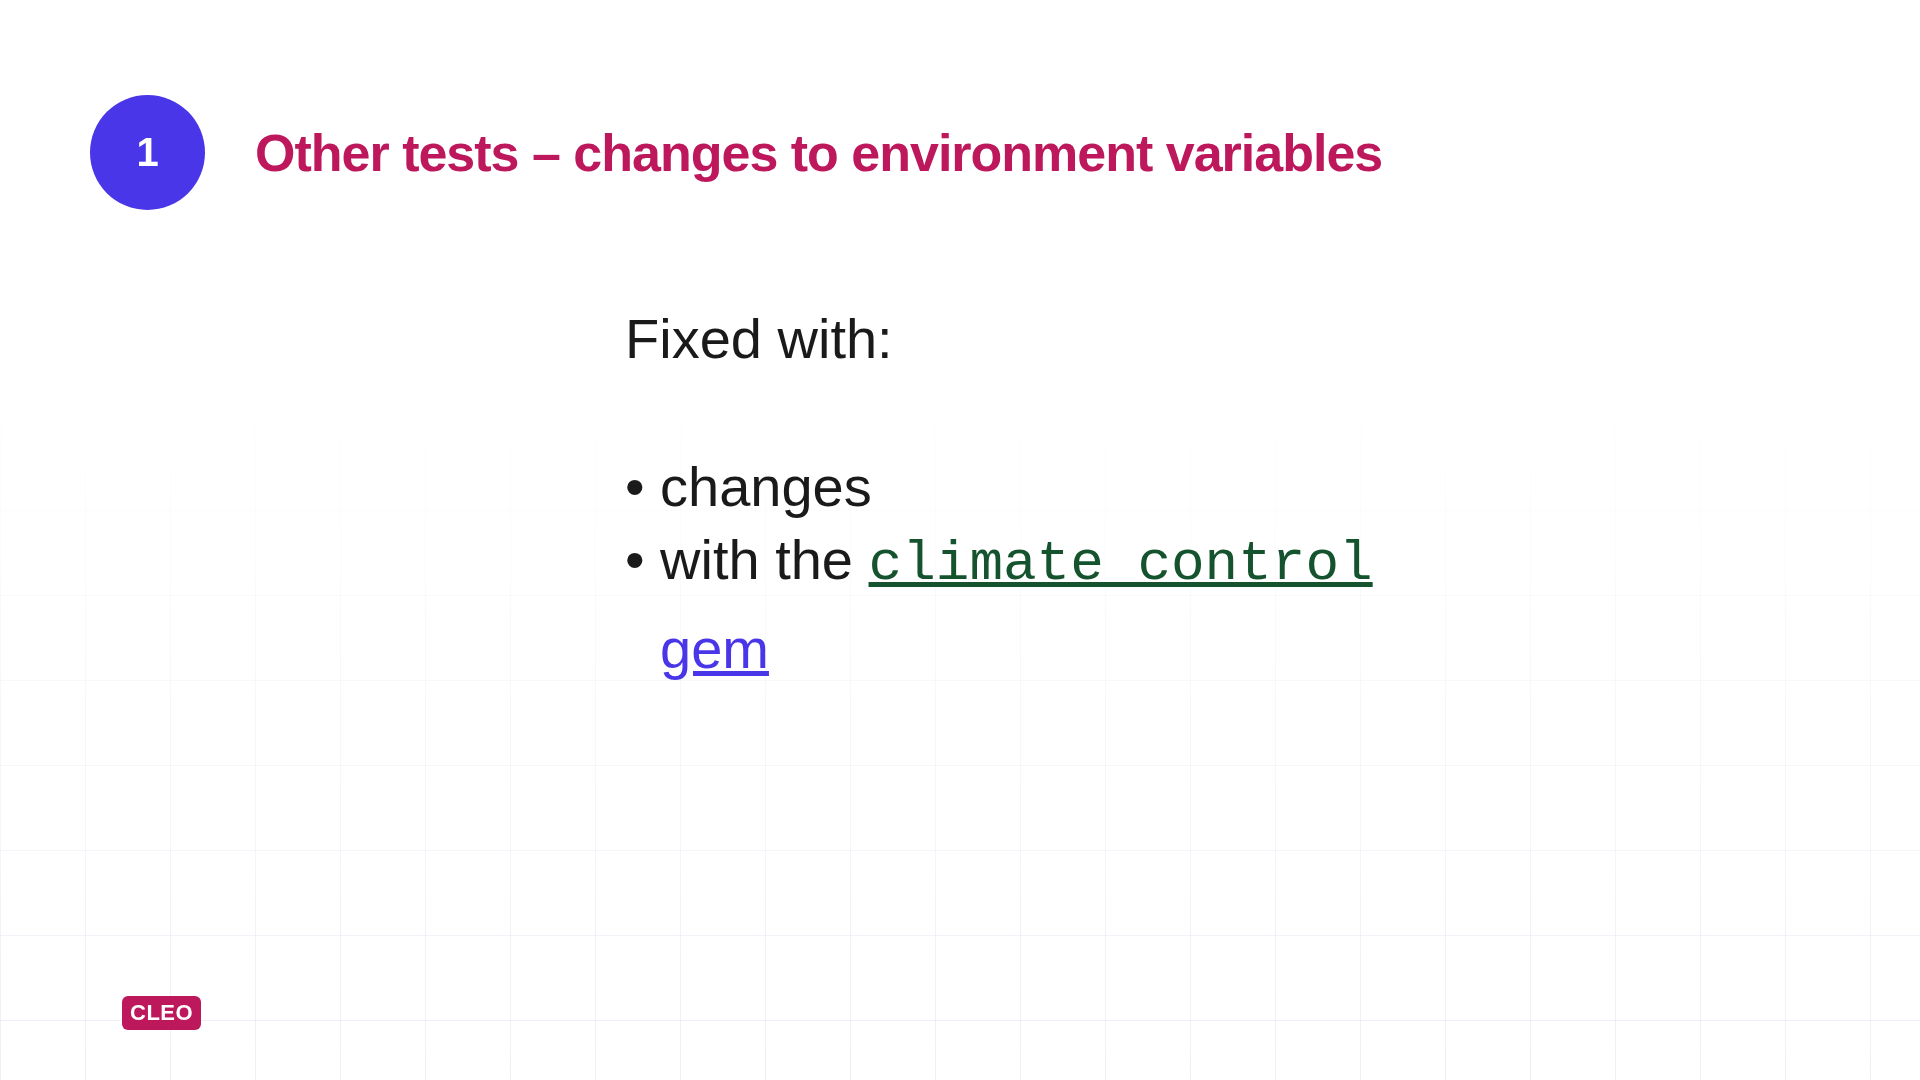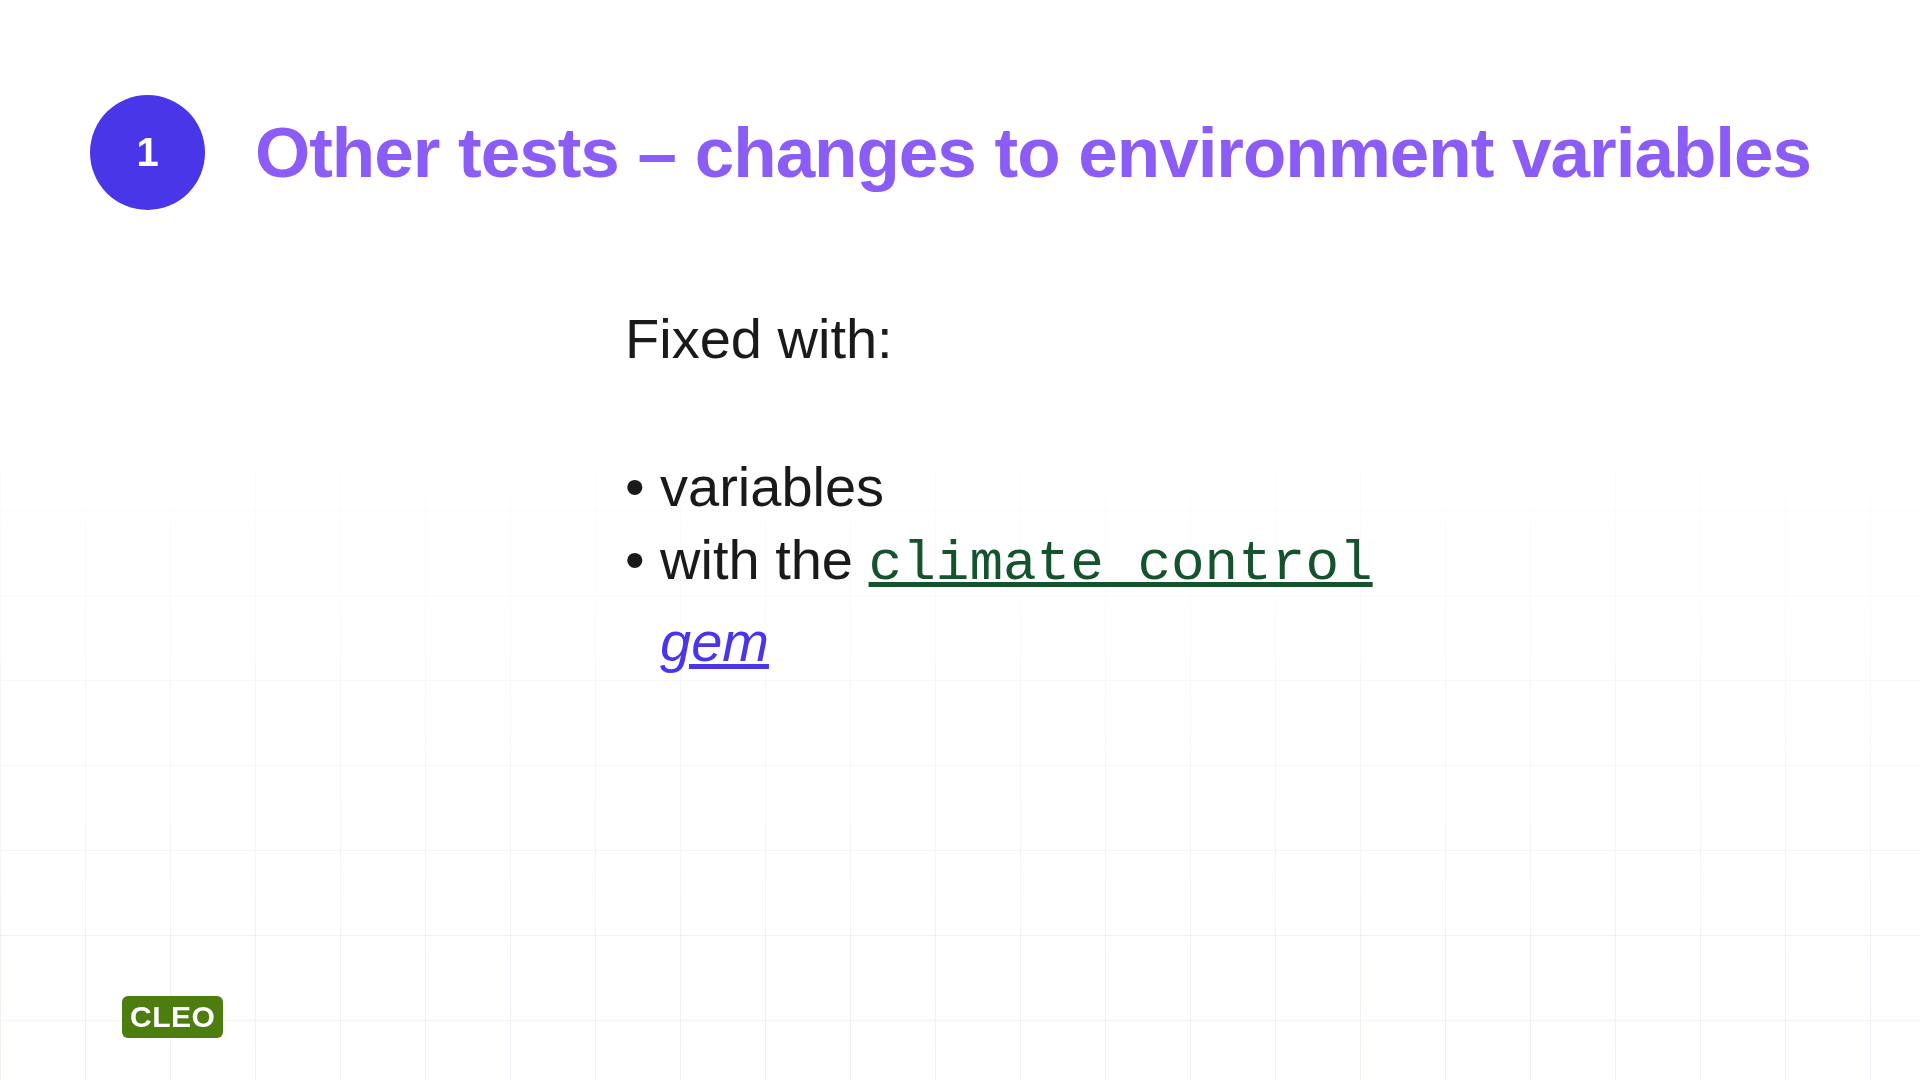--- a/index.html
+++ b/index.html
@@ -55,23 +55,23 @@
       color: white;
       display: flex;
       align-items: center;
       justify-content: center;
       font-size: 40px;
       font-weight: 700;
       flex-shrink: 0;
     }
     
     .title {
-      font-size: 71px;
+      font-size: 52px;
       font-weight: 800;
-      color: #8b5cf6;
+      color: #be185d;
       letter-spacing: -1px;
     }
     
     .body {
       padding-left: 625px;
       padding-top: 80px;
     }
     
     .intro {
       font-size: 56px;
@@ -106,35 +106,34 @@
       font-family: "Courier New", Courier, monospace;
     }
     
     .link-plain {
       color: #4936E8;
       text-decoration: underline;
     }
     
     .logo {
       position: absolute;
-      bottom: 42px;
+      bottom: 50px;
       left: 122px;
-      background: #4d7c0f;
+      background: #be185d;
       color: white;
       font-weight: 800;
-      font-size: 30px;
+      font-size: 22px;
       padding: 4px 8px;
       border-radius: 6px;
       letter-spacing: 0.5px;
     }
     
     .bullet-line2 {
       display: block;
-      margin-top: 5px;
-      font-style: italic;
+      margin-top: 12px;
     }
   </style>
 </head>
 <body>
 
 <div class="grid-bg"></div>
 
 <div class="content">
 
   <div class="header">
@@ -142,21 +141,21 @@
       <span>1</span>
     </div>
     <h1 class="title">Other tests – changes to environment variables</h1>
   </div>
 
   <div class="body">
     <p class="intro">Fixed with:</p>
 
     <ul class="bullets">
       <li>
-        <span>variables</span>
+        <span>changes</span>
       </li>
       <li>
         <span>with the </span><a href="#" class="link">climate_control</a>
         <span class="bullet-line2">
           <a href="#" class="link-plain">gem</a>
         </span>
       </li>
     </ul>
   </div>
 

